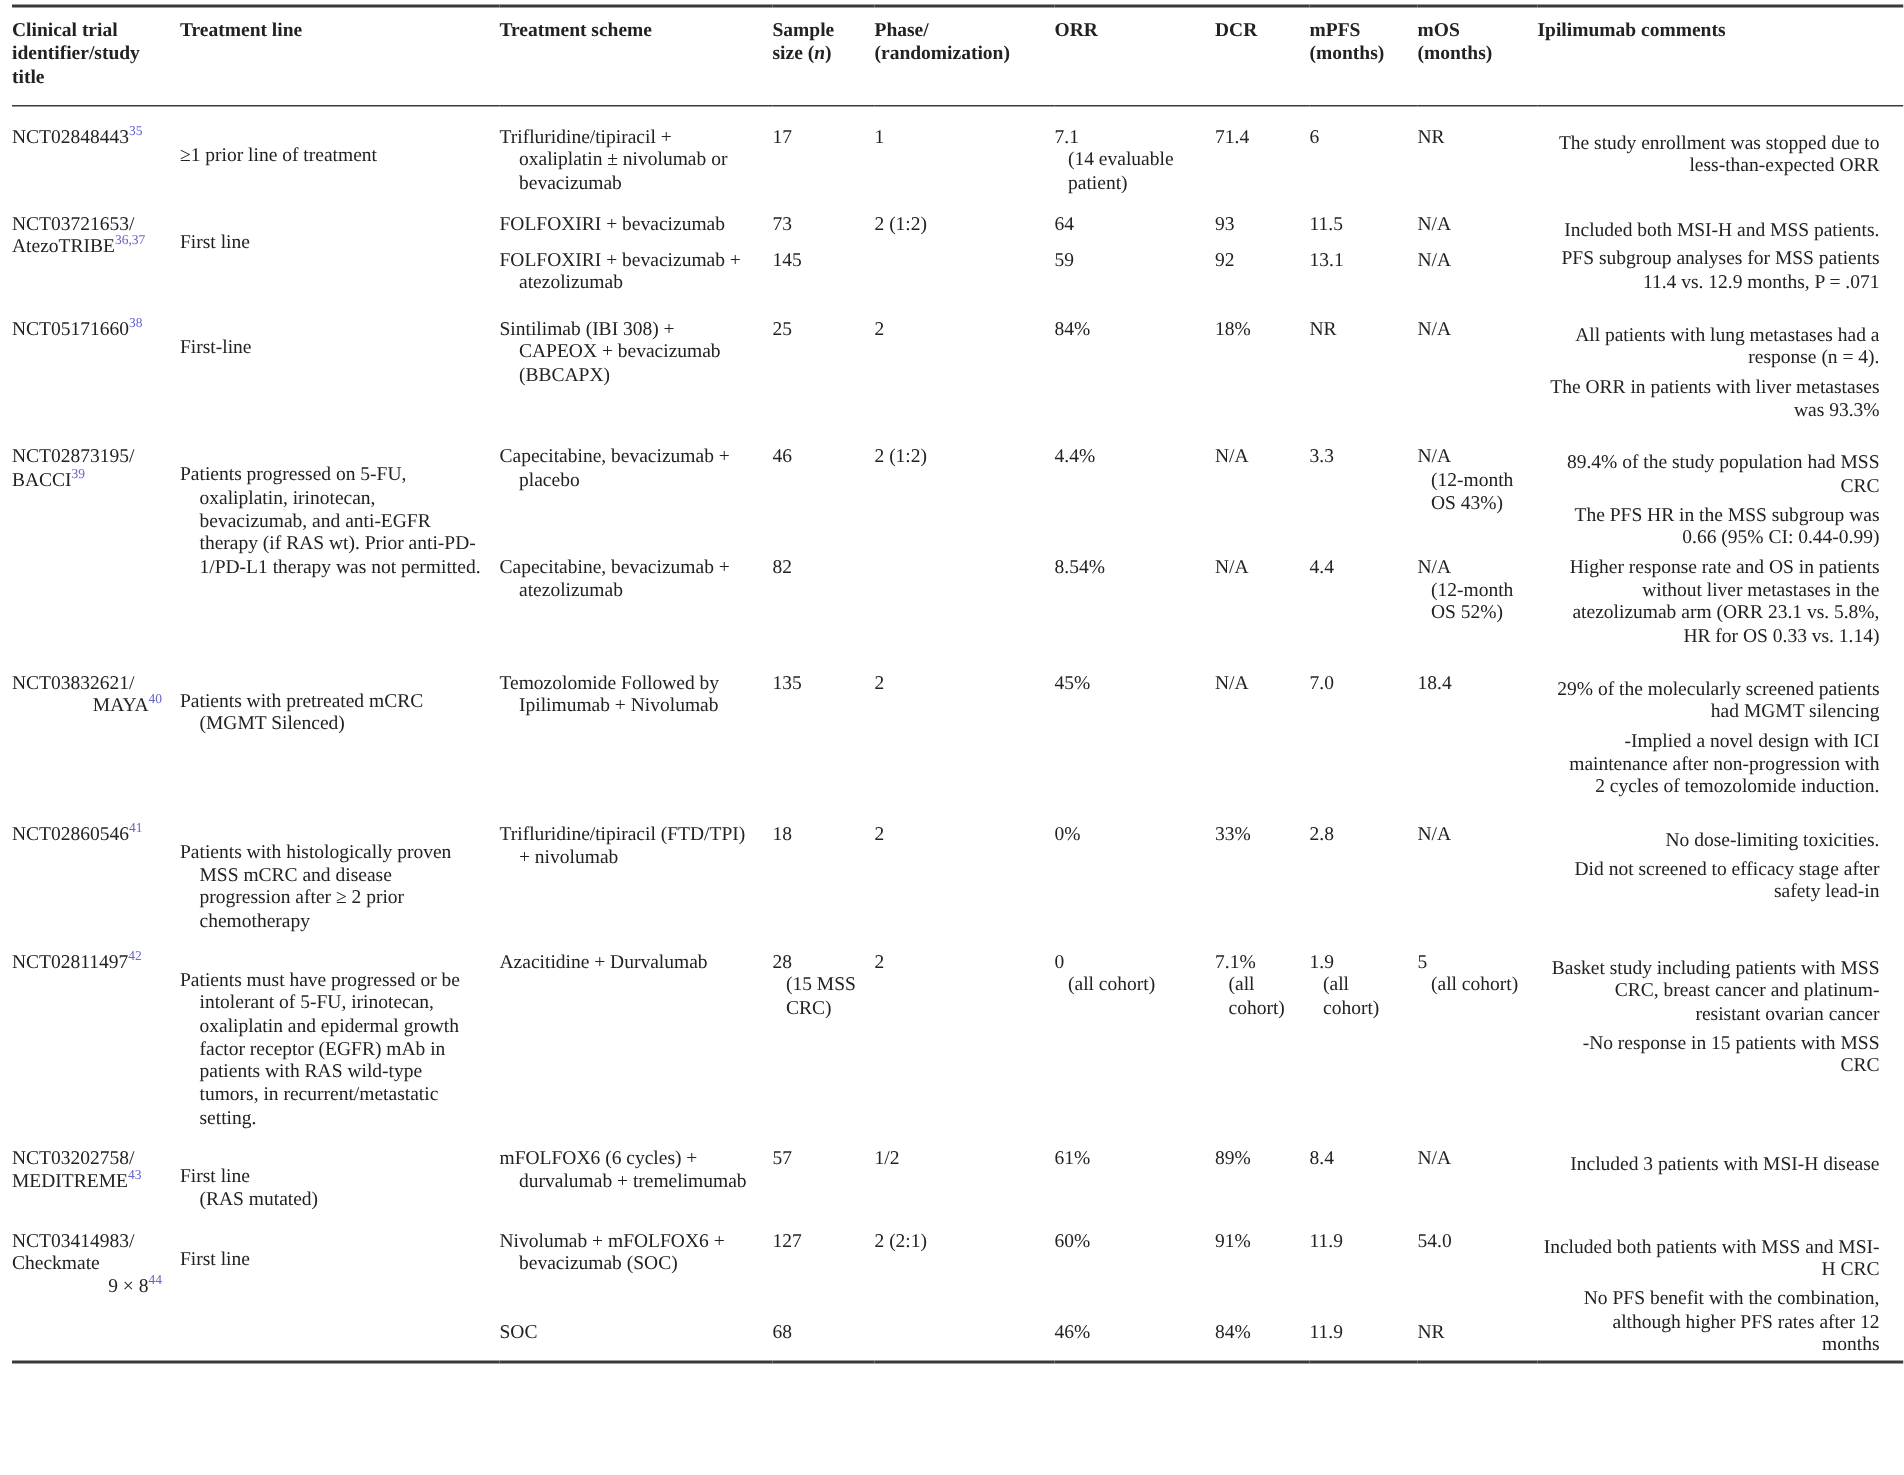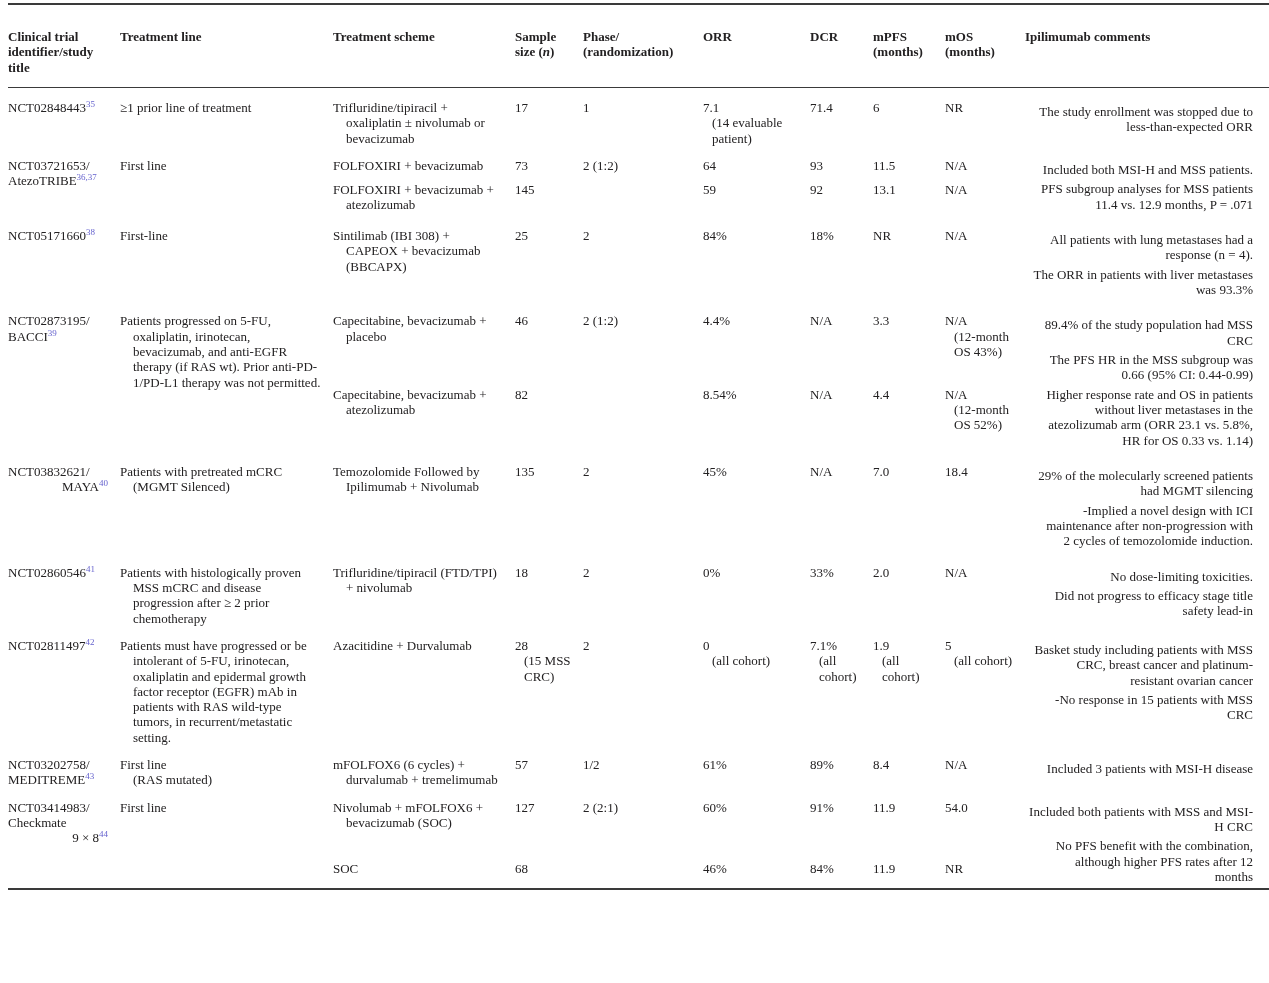--- a/index.html
+++ b/index.html
@@ -16,24 +16,24 @@
     font-size:13px;line-height:1.18;
   }
   col.c1{width:112px}col.c2{width:213px}col.c3{width:182px}
   col.c4{width:68px}col.c5{width:120px}col.c6{width:107px}
   col.c7{width:63px}col.c8{width:72px}col.c9{width:80px}col.c10{width:244px}
   th,td{
     vertical-align:top;text-align:left;font-weight:normal;
     padding:0 12px 0 0;
   }
   thead th{
-    font-weight:bold;padding-top:24px;padding-bottom:12px;
+    font-weight:bold;padding-top:7px;padding-bottom:12px;
     border-bottom:1px solid #3a3a3a;
   }
-  .prewrap{white-space:pre-line;}
+  .prewrap{white-space:pre-line;margin-top:12px;}
   .hang{padding-left:13px;text-indent:-13px;}
   .val{white-space:pre-line;padding-left:9px;text-indent:-9px;}
   tr.group-start > td{padding-top:12px;}
   tr.arm2 > td{padding-top:6px;}
   sup.ref{
     color:#6663ce;font-size:9px;line-height:0;
     vertical-align:super;letter-spacing:0;
   }
   .ind{padding-left:8px;text-align:right;}
   .comments > div{margin:4px;text-align:right;}
@@ -217,25 +217,25 @@
       <td>
           <div class="hang prewrap">Patients with histologically proven MSS mCRC and disease progression after ≥ 2 prior chemotherapy</div>
         </td>
       <td>
           <div class="hang">Trifluridine/tipiracil (FTD/TPI) + nivolumab</div>
         </td>
       <td class="val">18</td>
       <td>2</td>
       <td class="val">0%</td>
       <td class="val">33%</td>
-      <td class="val">2.0</td>
+      <td class="val">2.8</td>
       <td class="val">N/A</td>
       <td class="comments">
         <div class="hang">No dose-limiting toxicities.</div>
-        <div class="hang">Did not progress to efficacy stage title safety lead-in</div>
+        <div class="hang">Did not screened to efficacy stage after safety lead-in</div>
       </td>
     </tr>
 
     <tr class="group-start">
       <td>
           <div><span>NCT02811497</span><sup class="ref">42</sup></div>
         </td>
       <td>
           <div class="hang prewrap">Patients must have progressed or be intolerant of 5-FU, irinotecan, oxaliplatin and epidermal growth factor receptor (EGFR) mAb in patients with RAS wild-type tumors, in recurrent/metastatic setting.</div>
         </td>

